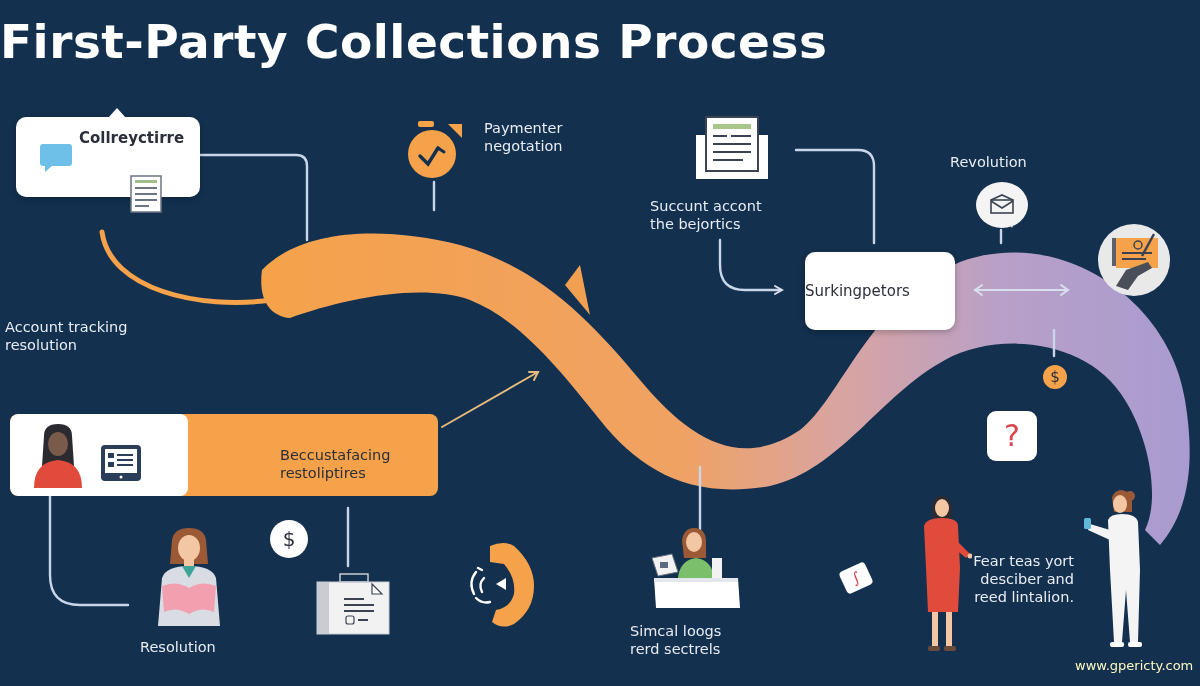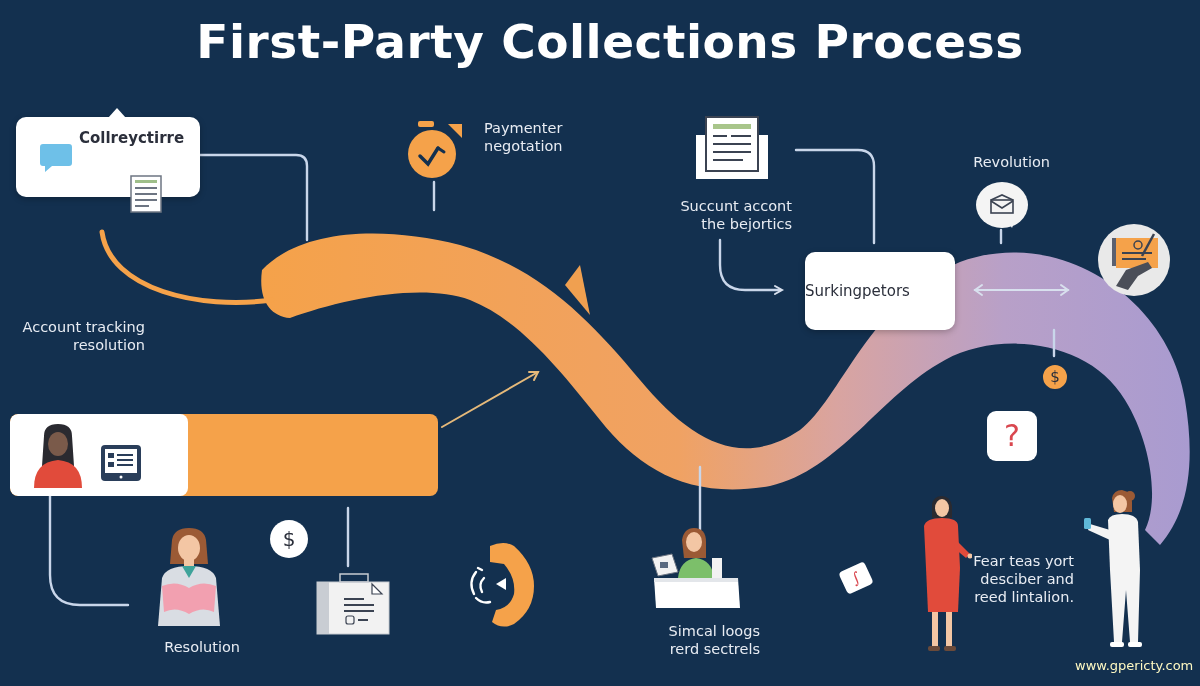--- a/index.html
+++ b/index.html
@@ -5,27 +5,27 @@
     * { margin: 0; padding: 0; box-sizing: border-box; }
     html, body { width: 1200px; height: 686px; overflow: hidden; }
     body {
       background: #13304F;
       font-family: "Liberation Sans", "DejaVu Sans", sans-serif;
       color: #ffffff;
       position: relative;
     }
     .abs { position: absolute; }
     .title {
-      left: 0; top: 14px; width: 1200px; text-align: center;
+      left: 0; top: 14px; width: 1200px; text-align: left;
       font-family: "DejaVu Sans", sans-serif;
-      font-size: 47px; font-weight: bold; color: #ffffff; letter-spacing: 0.5px; padding-left: 20px;
+      font-size: 47px; font-weight: bold; color: #ffffff; letter-spacing: 0.5px;
     }
     svg.layer { position: absolute; left: 0; top: 0; }
     .label {
-      font-size: 14.5px; line-height: 18px; color: #e8ecf3; text-align: right;
+      font-size: 14.5px; line-height: 18px; color: #e8ecf3; text-align: left;
       font-family: "DejaVu Sans", sans-serif;
     }
     .label.dark { color: #2a2f3a; }
     .card {
       background: #ffffff; border-radius: 10px;
       box-shadow: 0 2px 6px rgba(0,0,0,0.25);
     }
     .card-title { font-family: "DejaVu Sans", sans-serif; font-weight: bold; color: #2b2f3b; font-size: 15px; }
     .surk-title { font-family: "DejaVu Sans", sans-serif; color: #2b2f3b; font-size: 15px; }
     .url { font-family: "DejaVu Sans", sans-serif; font-size: 13px; color: #fef9c3; }
@@ -188,20 +188,24 @@
   <svg class="abs" style="left:90px; top:30px;" width="42" height="38" viewBox="0 0 42 38">
     <rect x="1" y="1" width="40" height="36" rx="4" fill="#2a3e5a"></rect>
     <rect x="5" y="5" width="32" height="24" fill="#ffffff"></rect>
     <rect x="8" y="9" width="6" height="5" fill="#2a3e5a"></rect>
     <rect x="8" y="18" width="6" height="5" fill="#2a3e5a"></rect>
     <rect x="17" y="10" width="16" height="2" fill="#2a3e5a"></rect>
     <rect x="17" y="15" width="16" height="2" fill="#2a3e5a"></rect>
     <rect x="17" y="20" width="16" height="2" fill="#2a3e5a"></rect>
     <circle cx="21" cy="33" r="1.5" fill="#ffffff"></circle>
   </svg>
+  <div class="abs label dark" style="left:270px; top:32px; width:160px;">
+    <div>Beccustafacing</div>
+    <div>restoliptires</div>
+  </div>
 </div>
 
 <svg class="abs" style="left:152px; top:528px;" width="74" height="100" viewBox="0 0 74 100">
   <path d="M 20 12 Q 22 0 37 0 Q 52 0 54 12 L 56 36 L 18 36 Z" fill="#9b5a35"></path>
   <ellipse cx="37" cy="20" rx="11" ry="13" fill="#f3c6a4"></ellipse>
   <rect x="32" y="30" width="10" height="8" fill="#f3c6a4"></rect>
   <path d="M 6 98 L 10 50 Q 14 38 37 38 Q 60 38 64 50 L 68 98 Z" fill="#d9dde3"></path>
   <path d="M 30 38 L 37 50 L 44 38 Z" fill="#3fa39a"></path>
   <path d="M 10 58 Q 24 52 37 60 Q 50 52 64 58 L 62 84 Q 50 78 37 86 Q 24 78 12 84 Z" fill="#f2a0b0"></path>
 </svg>

